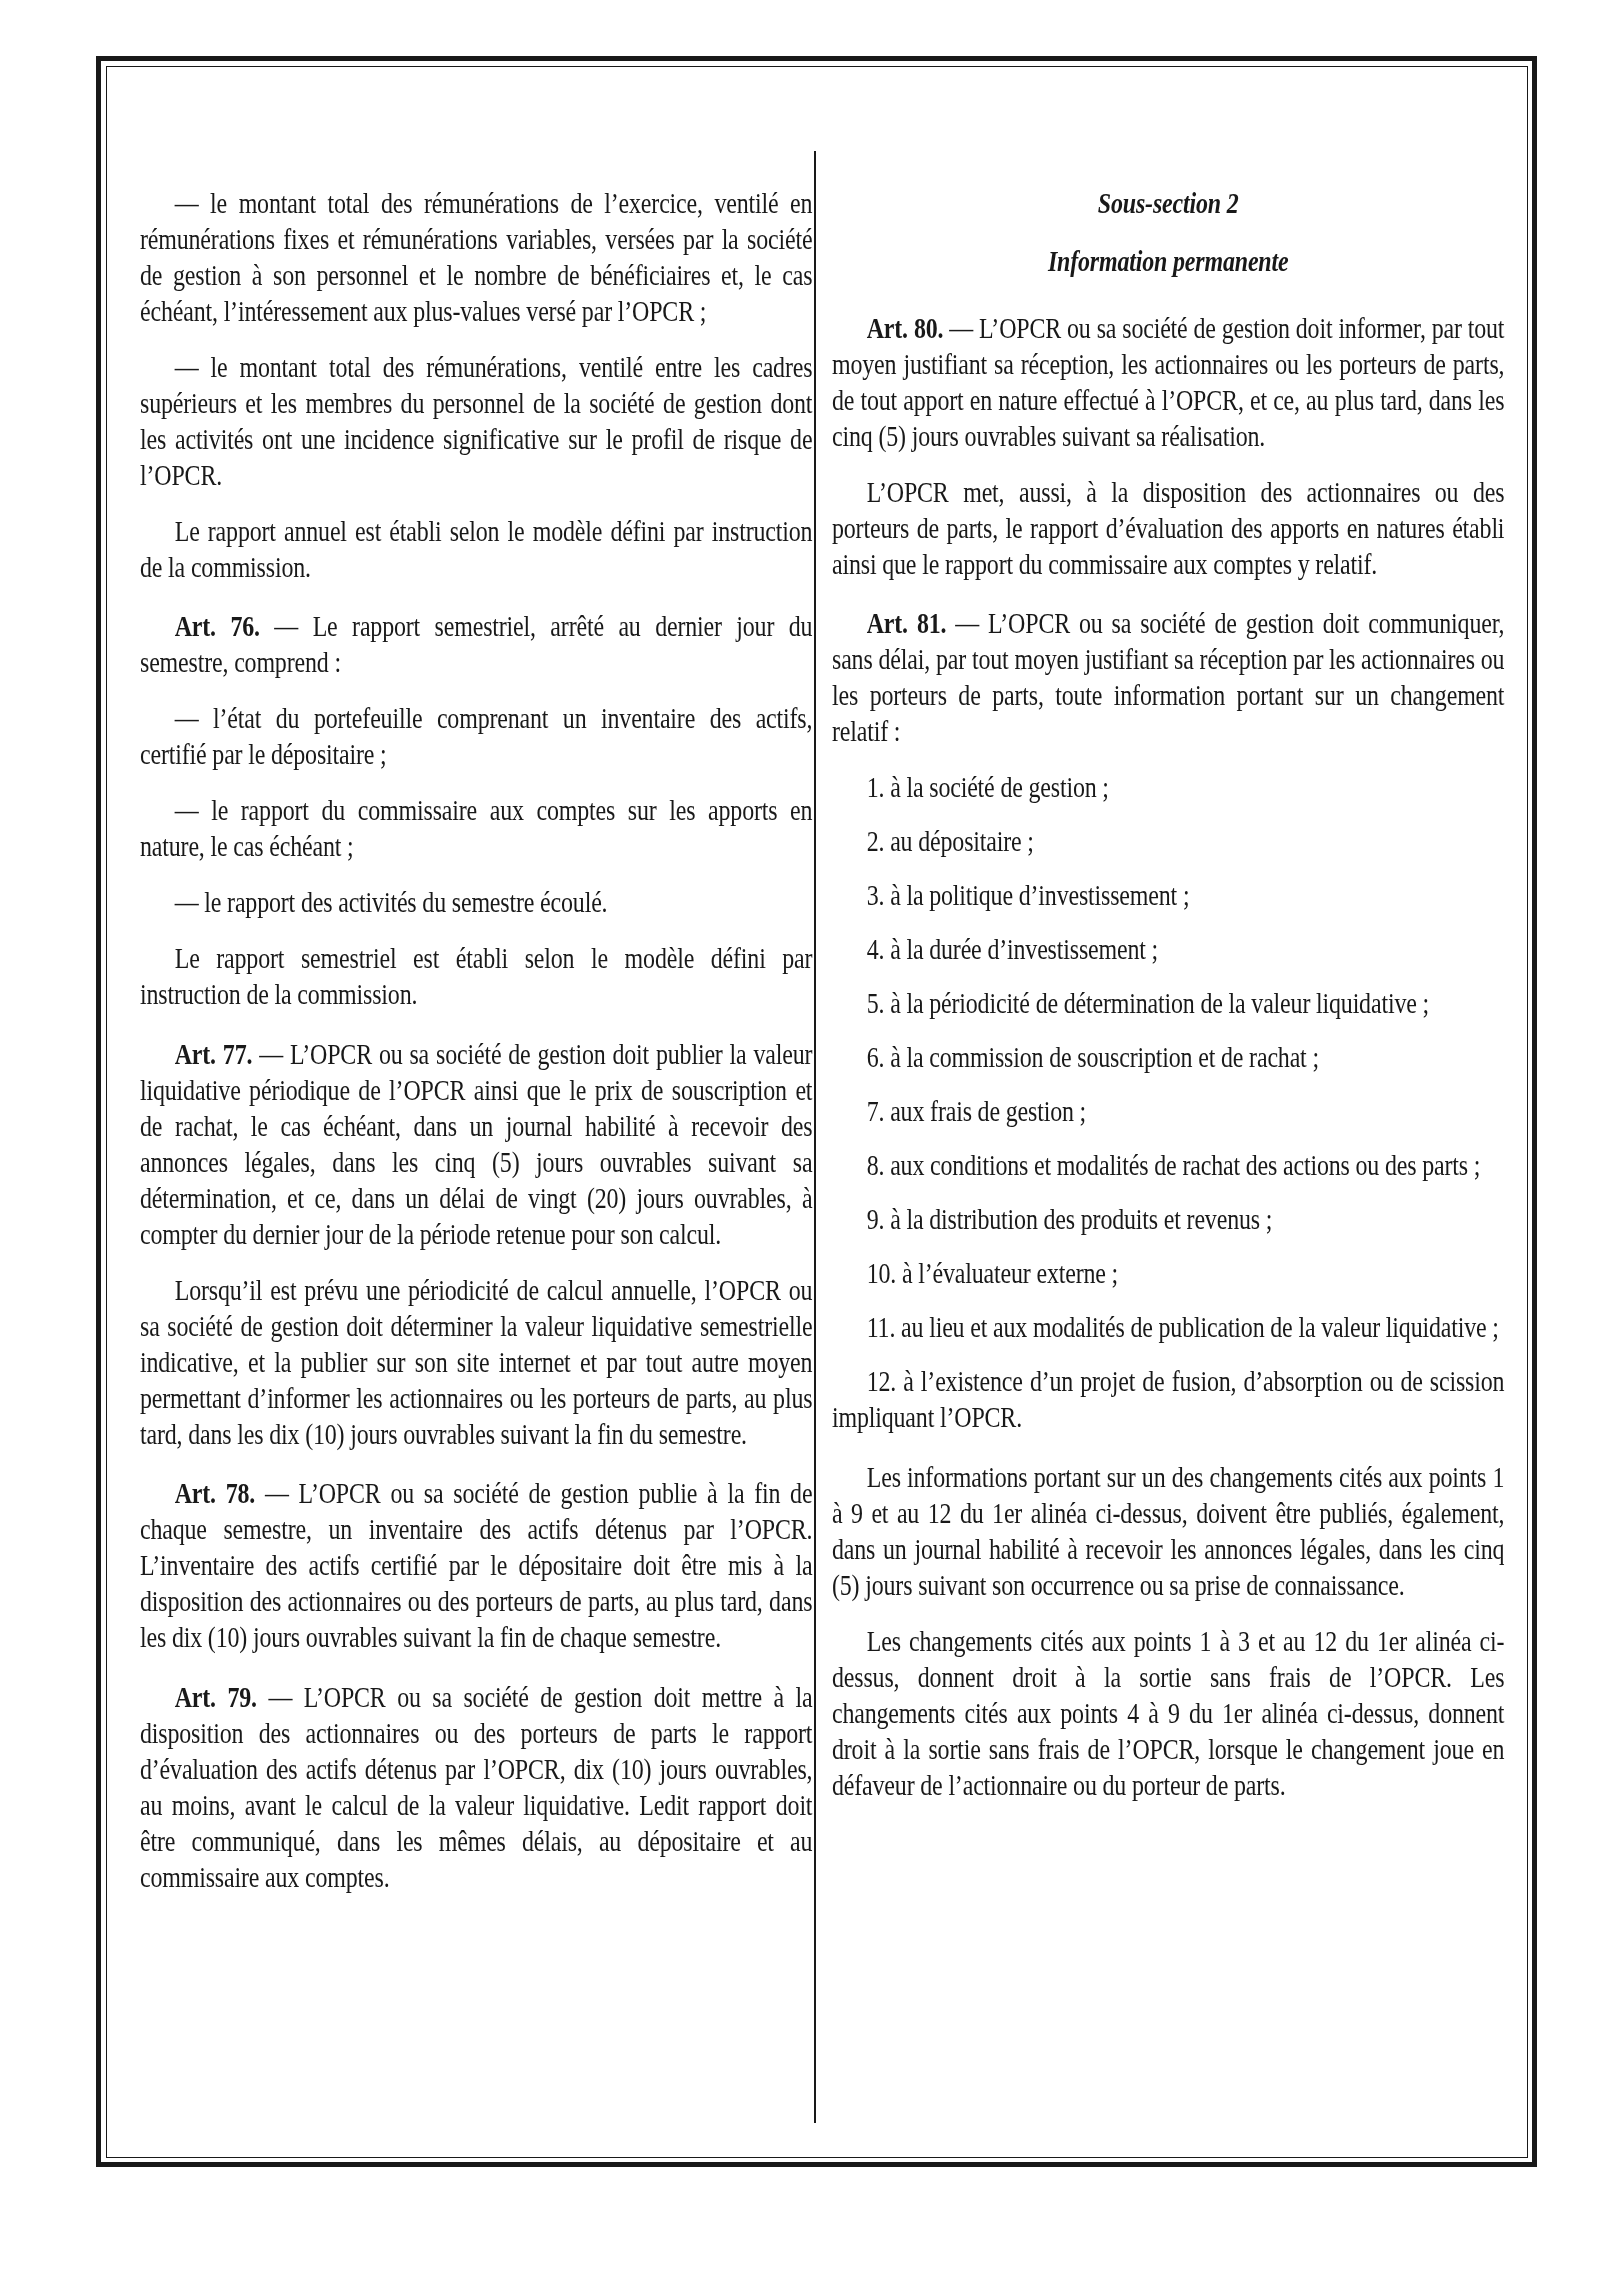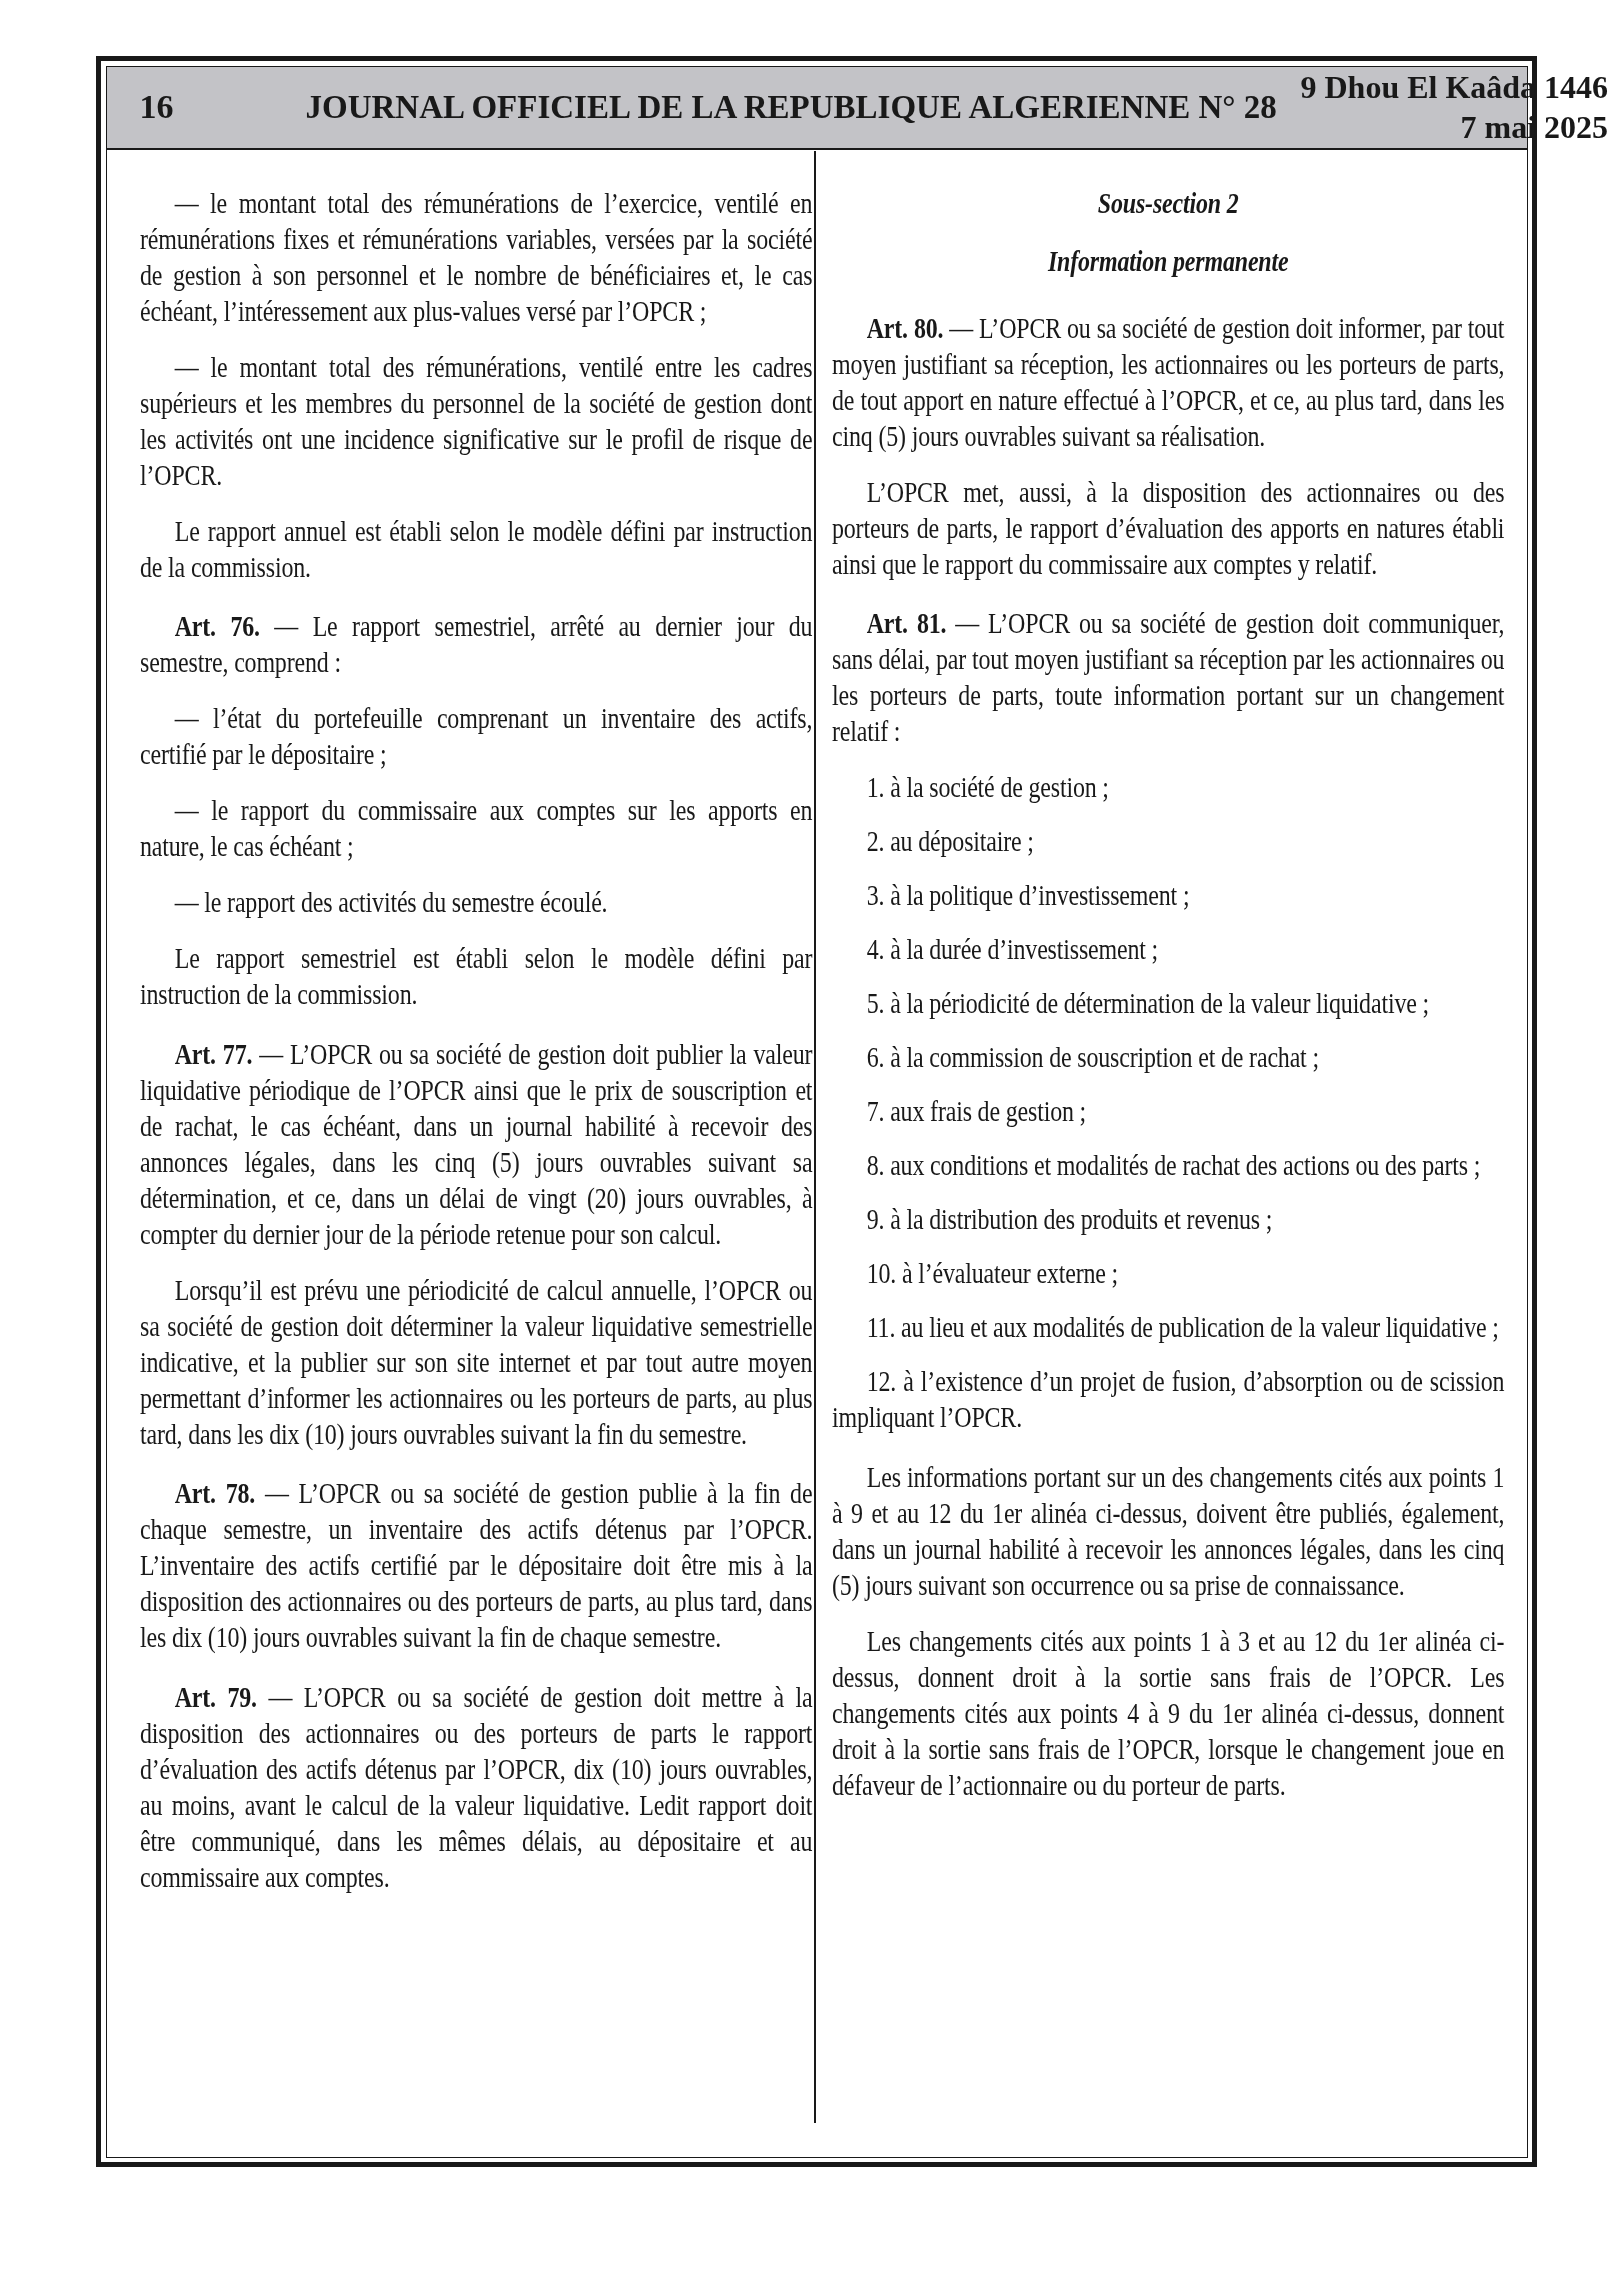--- a/index.html
+++ b/index.html
@@ -106,28 +106,20 @@
     font-size: 29px;
   }
   .subhead-last { margin-bottom: 31px; }
 </style>
 </head>
 <body>
 
 <div class="frame">
   <div class="frame-inner">
 
-    <div class="header-bar">
-      <div class="hdr-left">16</div>
-      <div class="hdr-title">JOURNAL OFFICIEL DE LA REPUBLIQUE ALGERIENNE N° 28</div>
-      <div class="hdr-dates">
-        <div>9 Dhou El Kaâda 1446</div>
-        <div>7 mai 2025</div>
-      </div>
-    </div>
 
     <div class="content">
       <div class="divider"></div>
 
       <div class="textcol col-left">
         <p class="para"><span>— le montant total des rémunérations de l’exercice, ventilé en rémunérations fixes et rémunérations variables, versées par la société de gestion à son personnel et le nombre de bénéficiaires et, le cas échéant, l’intéressement aux plus-values versé par l’OPCR ;</span></p>
         <p class="para"><span>— le montant total des rémunérations, ventilé entre les cadres supérieurs et les membres du personnel de la société de gestion dont les activités ont une incidence significative sur le profil de risque de l’OPCR.</span></p>
         <p class="para sp"><span>Le rapport annuel est établi selon le modèle défini par instruction de la commission.</span></p>
         <p class="para art"><span class="lead">Art. 76.</span><span> — Le rapport semestriel, arrêté au dernier jour du semestre, comprend :</span></p>
         <p class="para"><span>— l’état du portefeuille comprenant un inventaire des actifs, certifié par le dépositaire ;</span></p>

